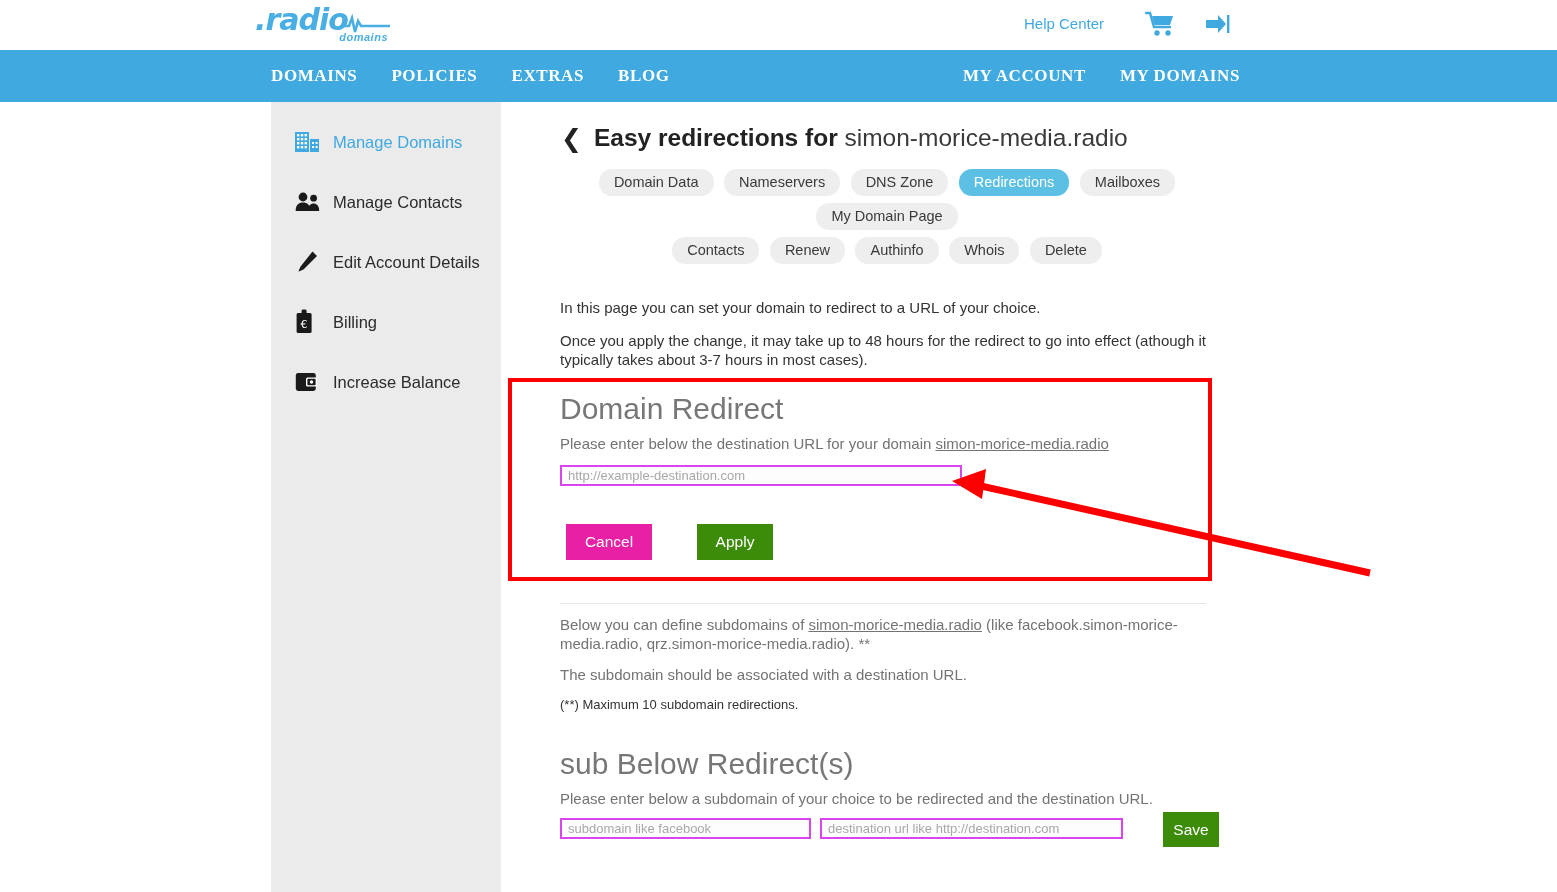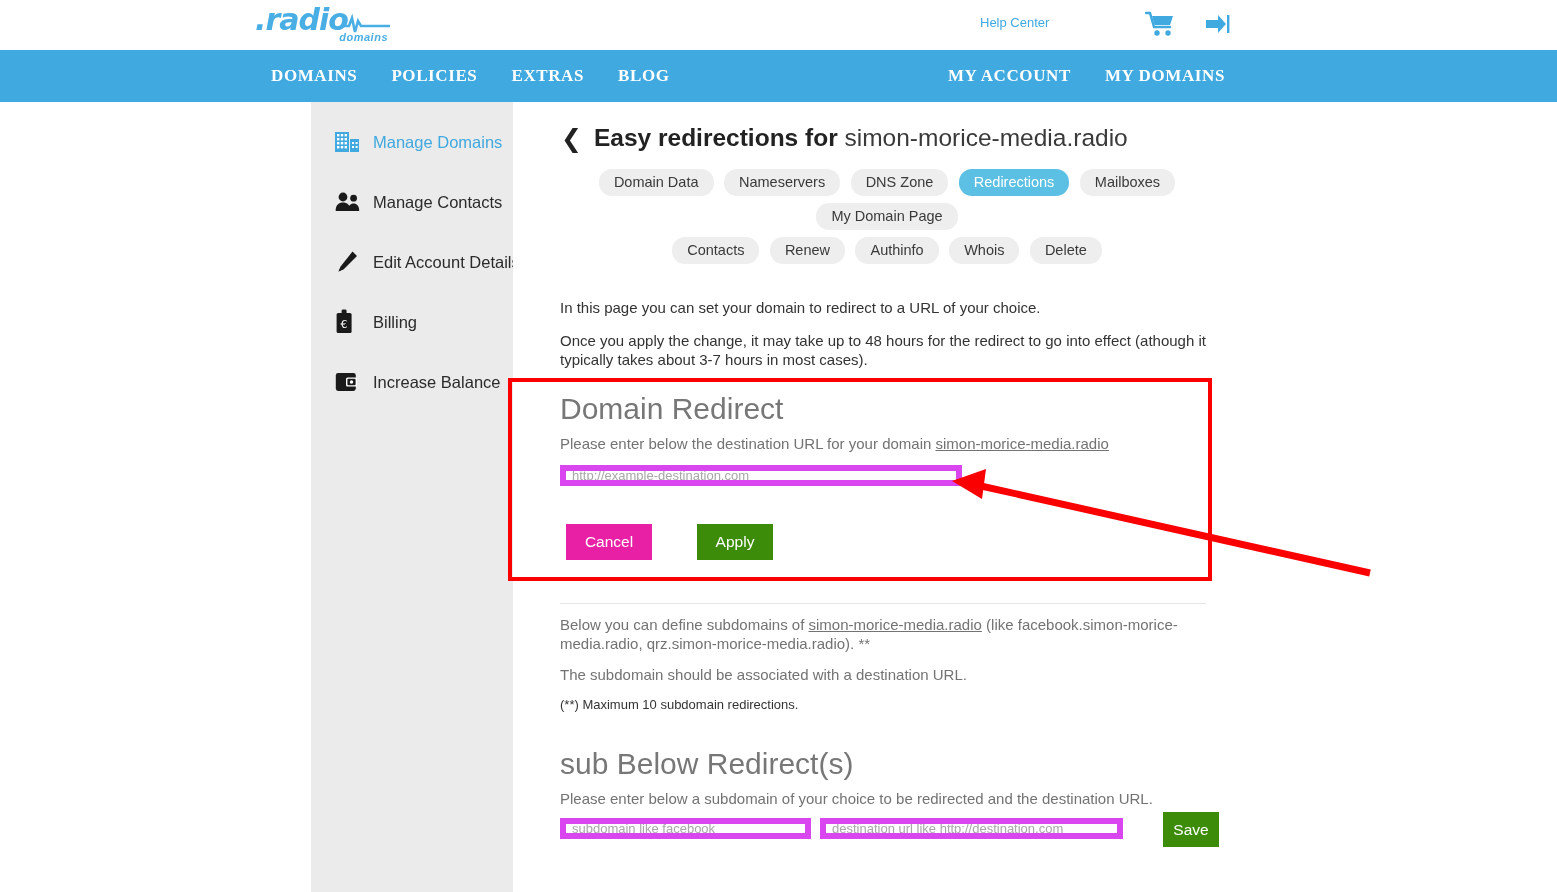--- a/index.html
+++ b/index.html
@@ -50,23 +50,23 @@
     right: 2px;
     top: 29px;
     font-size: 11px;
     color: #49aee4;
     font-weight: bold;
     font-style: italic;
     letter-spacing: 0.5px;
   }
   .help-center {
     position: absolute;
-    left: 980px;
+    left: 1024px;
     top: 15px;
-    font-size: 13px;
+    font-size: 15px;
     color: #3fa9e0;
     text-decoration: none;
     cursor: pointer;
   }
   .cart-icon {
     position: absolute;
     left: 1145px;
     top: 10px;
     width: 30px;
     height: 28px;
@@ -81,21 +81,21 @@
     cursor: pointer;
   }
 
   
   .navbar {
     height: 52px;
     background: #3fa9e0;
     position: relative;
   }
   .nav-left { position: absolute; left: 271px; top: 0; height: 52px; display: flex; align-items: center; }
-  .nav-right { position: absolute; right: 332px; top: 0; height: 52px; display: flex; align-items: center; }
+  .nav-right { position: absolute; right: 317px; top: 0; height: 52px; display: flex; align-items: center; }
   .nav-item {
     font-family: "Liberation Serif", serif;
     font-weight: bold;
     font-size: 17px;
     color: #ffffff;
     letter-spacing: 0.6px;
     margin-right: 34px;
     cursor: pointer;
     white-space: nowrap;
   }
@@ -109,21 +109,20 @@
     right: 0;
     bottom: 0;
   }
   .sidebar {
     position: absolute;
     left: 271px;
     top: 0;
     width: 230px;
     bottom: 0;
     background: #ebebeb;
-    margin-left: 40px;
   }
   .side-item {
     display: flex;
     align-items: center;
     height: 40px;
     margin-top: 20px;
     padding-left: 24px;
     cursor: pointer;
   }
   .side-item .sicon {
@@ -232,21 +231,21 @@
   .section-sub {
     font-size: 15px;
     color: #737373;
     margin: 8px 0 0 0;
   }
   .section-sub u { text-decoration: underline; }
 
   .text-input {
     display: block;
     height: 21px;
-    border: 6px solid #d946ef;
+    border: 2px solid #d946ef;
     background: #fdfdfd;
     font-size: 13px;
     font-family: "Liberation Sans", sans-serif;
     color: #555;
     padding: 2px 6px;
     outline: none;
   }
   .text-input::placeholder { color: #a8a8a8; }
 
   .btn {

